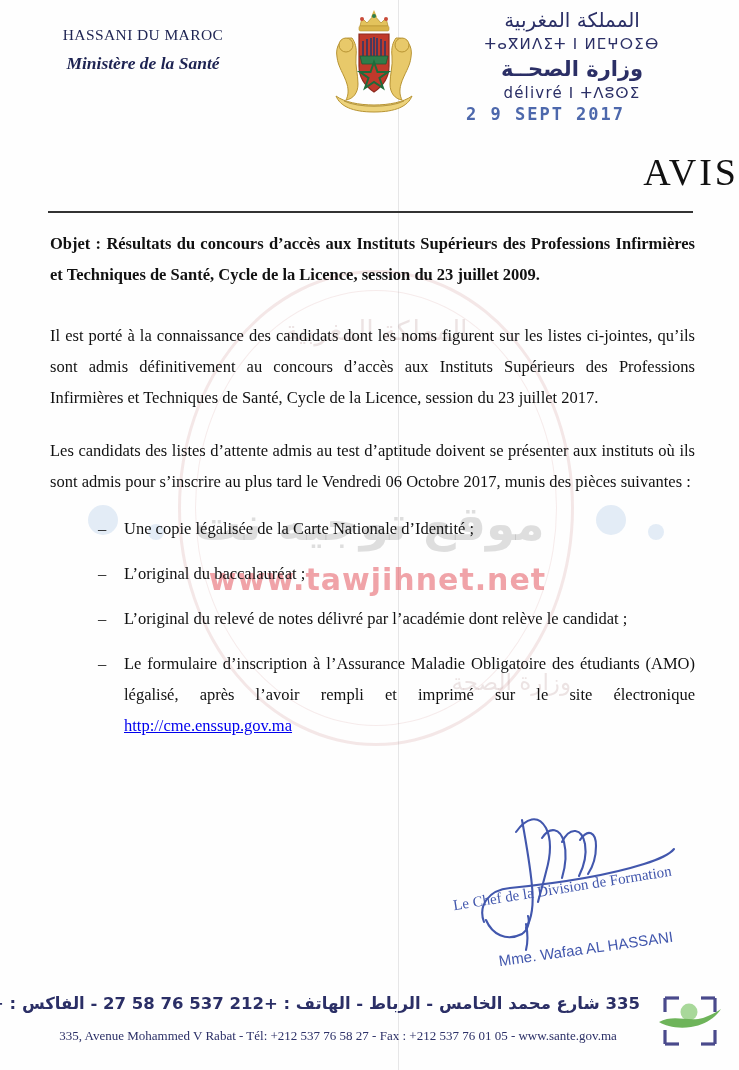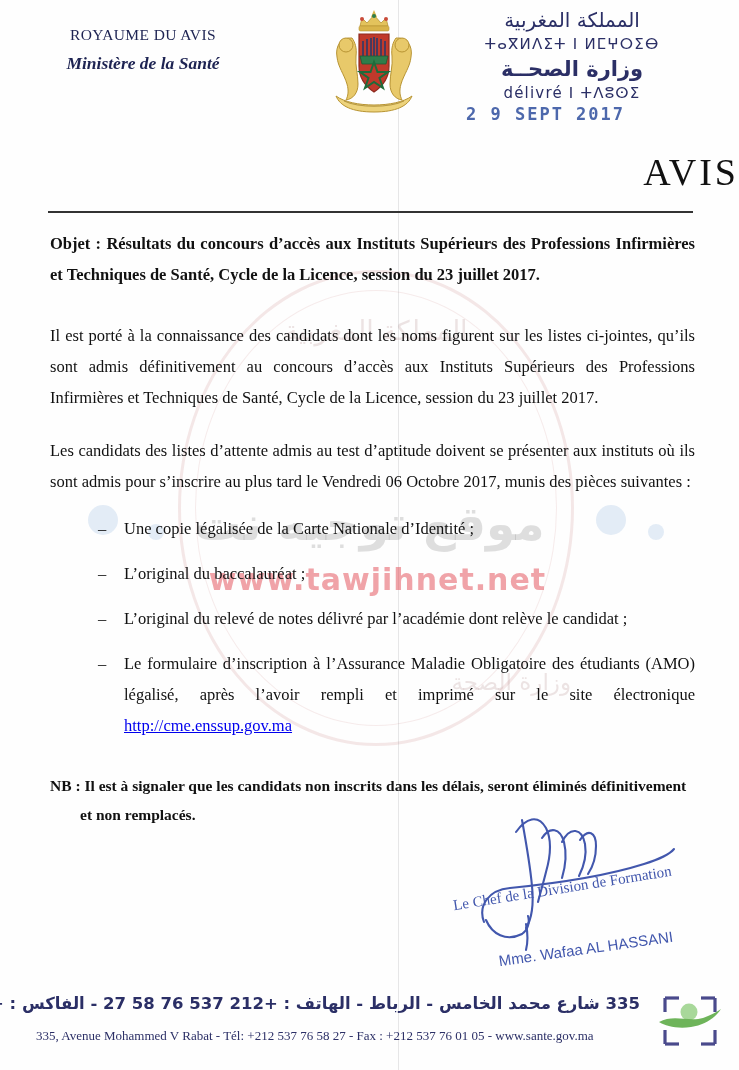--- a/index.html
+++ b/index.html
@@ -335,21 +335,21 @@
     color: #2b2f66;
     font-family: "DejaVu Sans", sans-serif;
     direction: rtl;
     white-space: nowrap;
   }
   .foot-fr {
     position: absolute;
     left: 36px;
     top: 42px;
     width: 604px;
-    text-align: left;
+    text-align: center;
     font-size: 13px;
     color: #2b2f66;
     font-family: "Liberation Serif", serif;
     white-space: nowrap;
   }
   .foot-logo {
     position: absolute;
     right: 18px;
     top: 6px;
     width: 62px;
@@ -372,21 +372,21 @@
   <div class="wm-dots wm-dot-a"></div>
   <div class="wm-dots wm-dot-b"></div>
   <div class="wm-dots wm-dot-c"></div>
   <div class="wm-dots wm-dot-d"></div>
   <div class="wm-ar">موقع توجيه نت</div>
   <div class="wm-url">www.tawjihnet.net</div>
 
   <div class="hdr">
 
     <div class="hdr-left">
-      <div class="l1">ROYAUME DU AVIS</div>
+      <div class="l1">HASSANI DU MAROC</div>
       <div class="l2">Ministère de la Santé</div>
     </div>
 
     <svg class="emblem" viewBox="0 0 104 118">
 
       <path d="M52 6 L49 13 L55 13 Z" fill="#d8b44a"></path>
       <path d="M38 22 L40 14 L45 19 L52 11 L59 19 L64 14 L66 22 Z" fill="#e3c35c" stroke="#b89433" stroke-width="0.8"></path>
       <rect x="37" y="22" width="30" height="5" rx="1.5" fill="#d8b44a" stroke="#b89433" stroke-width="0.6"></rect>
       <circle cx="40" cy="15" r="2" fill="#c94b3a"></circle>
       <circle cx="52" cy="12" r="2" fill="#2f7d4a"></circle>
@@ -426,21 +426,21 @@
 
   <div class="date-stamp">2 9 SEPT 2017</div>
 
   <div class="avis">AVIS</div>
   <div class="rule"></div>
 
   <div class="body-area">
 
     <div class="objet">
       <span class="lbl">Objet :</span>
-      <span>Résultats du concours d’accès aux Instituts Supérieurs des Professions Infirmières et Techniques de Santé, Cycle de la Licence, session du 23 juillet 2017.</span>
+      <span>Résultats du concours d’accès aux Instituts Supérieurs des Professions Infirmières et Techniques de Santé, Cycle de la Licence, session du 23 juillet 2009.</span>
     </div>
 
     <p class="para first">Il est porté à la connaissance des candidats dont les noms figurent sur les listes ci-jointes, qu’ils sont admis définitivement au concours d’accès aux Instituts Supérieurs des Professions Infirmières et Techniques de Santé, Cycle de la Licence, session du 23 juillet 2017.</p>
     <p class="para">Les candidats des listes d’attente admis au test d’aptitude doivent se présenter aux instituts où ils sont admis pour s’inscrire au plus tard le Vendredi 06 Octobre 2017, munis des pièces suivantes :</p>
 
     <ul class="docs">
       <li>
         <span class="dash">–</span>
         <span>Une copie légalisée de la Carte Nationale d’Identité ;</span>
       </li>
@@ -452,25 +452,20 @@
         <span class="dash">–</span>
         <span>L’original du relevé de notes délivré par l’académie dont relève le candidat ;</span>
       </li>
       <li>
         <span class="dash">–</span>
         <span>Le formulaire d’inscription à l’Assurance Maladie Obligatoire des étudiants (AMO) légalisé, après l’avoir rempli et imprimé sur le site électronique </span>
         <a class="url-link" href="#">http://cme.enssup.gov.ma</a>
       </li>
     </ul>
 
-    <div class="nb">
-      <span>NB :</span>
-      <span>Il est à signaler que les candidats non inscrits dans les délais, seront éliminés définitivement</span>
-      <span class="nb-cont">et non remplacés.</span>
-    </div>
   </div>
 
   <div class="sig-wrap">
     <svg class="sig-scribble" width="300" height="170" viewBox="0 0 300 170">
       <g fill="none" stroke="#4257ad" stroke-width="2.1" stroke-linecap="round">
         <path d="M92 18 C96 40 100 62 102 84 C104 104 101 118 96 126"></path>
         <path d="M86 30 C96 16 108 12 116 26 C122 38 120 56 116 70 C113 82 110 92 108 100"></path>
         <path d="M112 36 C120 24 130 26 134 40 C137 52 135 66 132 76"></path>
         <path d="M132 40 C140 24 152 26 155 42 C157 54 153 66 149 74"></path>
         <path d="M150 38 C158 26 166 30 166 44 C166 56 162 66 158 72"></path>

